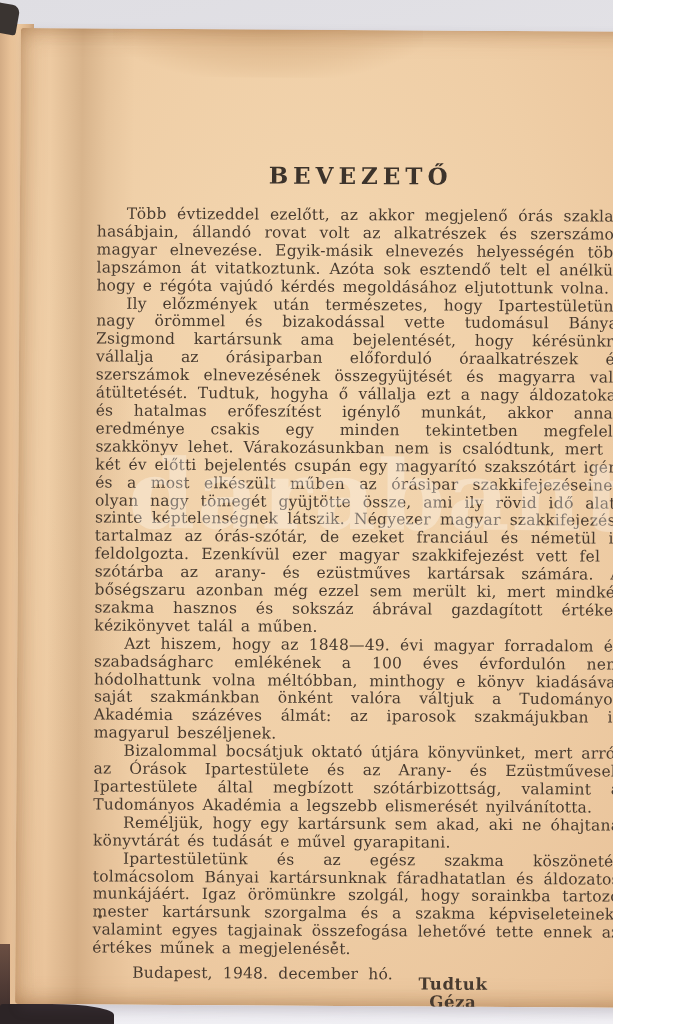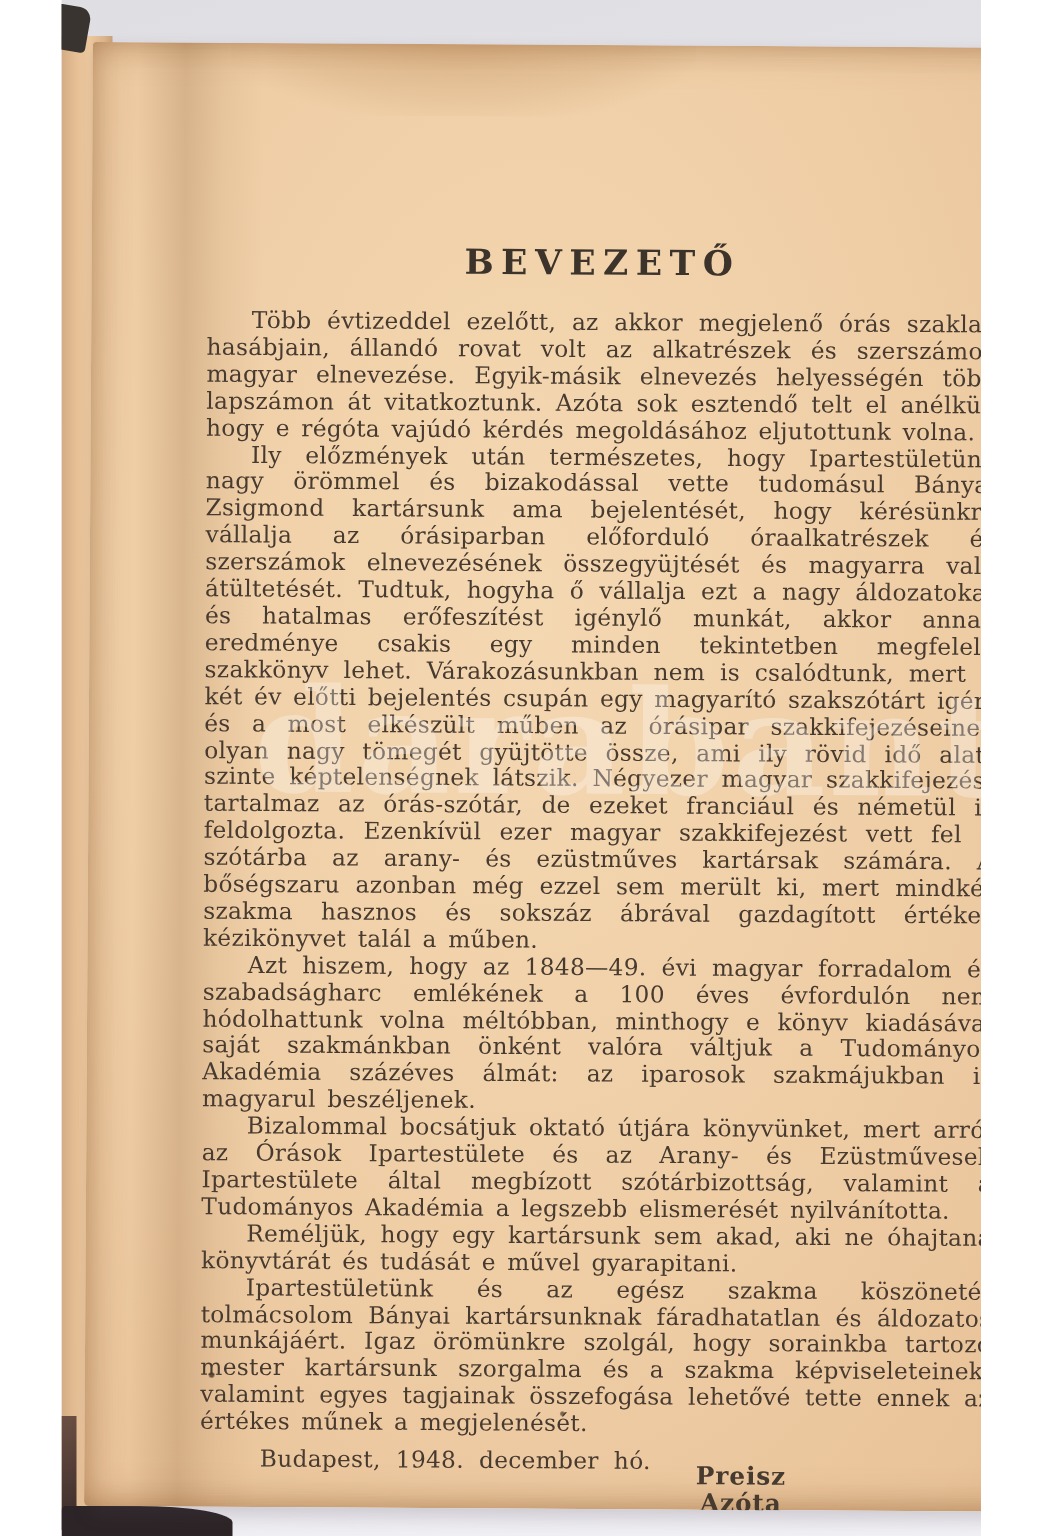--- a/index.html
+++ b/index.html
@@ -4,21 +4,20 @@
 <style>
   html, body { margin: 0; padding: 0; }
   body {
     width: 691px; height: 1024px; overflow: hidden;
     font-family: "DejaVu Serif", serif;
   }
   .photo {
     position: relative; width: 613px; height: 1024px;
     background: linear-gradient(165deg, #dfdee3 0%, #e6e5e9 40%, #edecf1 78%, #f2f1f5 100%);
     overflow: hidden;
-    margin-left: 41px;
   }
   
   .under-pages {
     position: absolute; left: 0; top: 24px; width: 34px; height: 982px;
     background: linear-gradient(90deg, #d3ac85 0%, #e7c096 30%, #ecc89f 55%, #dcb58c 85%, #caa27b 100%);
   }
   
   .binding-top {
     position: absolute; left: -4px; top: 4px; width: 22px; height: 30px;
     background: #3a3431; transform: rotate(10deg); border-radius: 2px 8px 3px 2px;
@@ -101,21 +100,21 @@
       <p class="para">Több évtizeddel ezelőtt, az akkor megjelenő órás szaklap hasábjain, állandó rovat volt az alkatrészek és szerszámok magyar elnevezése. Egyik-másik elnevezés helyességén több lapszámon át vitatkoztunk. Azóta sok esztendő telt el anélkül, hogy e régóta vajúdó kérdés megoldásához eljutottunk volna.</p>
       <p class="para">Ily előzmények után természetes, hogy Ipartestületünk nagy örömmel és bizakodással vette tudomásul Bányai Zsigmond kartársunk ama bejelentését, hogy kérésünkre vállalja az órásiparban előforduló óraalkatrészek és szerszámok elnevezésének összegyüjtését és magyarra való átültetését. Tudtuk, hogyha ő vállalja ezt a nagy áldozatokat és hatalmas erőfeszítést igénylő munkát, akkor annak eredménye csakis egy minden tekintetben megfelelő szakkönyv lehet. Várakozásunkban nem is csalódtunk, mert a két év előtti bejelentés csupán egy magyarító szakszótárt igért és a most elkészült műben az órásipar szakkifejezéseinek olyan nagy tömegét gyüjtötte össze, ami ily rövid idő alatt szinte képtelenségnek látszik. Négyezer magyar szakkifejezést tartalmaz az órás-szótár, de ezeket franciául és németül is feldolgozta. Ezenkívül ezer magyar szakkifejezést vett fel a szótárba az arany- és ezüstműves kartársak számára. A bőségszaru azonban még ezzel sem merült ki, mert mindkét szakma hasznos és sokszáz ábrával gazdagított értékes kézikönyvet talál a műben.</p>
       <p class="para">Azt hiszem, hogy az 1848—49. évi magyar forradalom és szabadságharc emlékének a 100 éves évfordulón nem hódolhattunk volna méltóbban, minthogy e könyv kiadásával saját szakmánkban önként valóra váltjuk a Tudományos Akadémia százéves álmát: az iparosok szakmájukban is magyarul beszéljenek.</p>
       <p class="para">Bizalommal bocsátjuk oktató útjára könyvünket, mert arról az Órások Ipartestülete és az Arany- és Ezüstművesek Ipartestülete által megbízott szótárbizottság, valamint a Tudományos Akadémia a legszebb elismerését nyilvánította.</p>
       <p class="para">Reméljük, hogy egy kartársunk sem akad, aki ne óhajtaná könyvtárát és tudását e művel gyarapitani.</p>
       <p class="para">Ipartestületünk és az egész szakma köszönetét tolmácsolom Bányai kartársunknak fáradhatatlan és áldozatos munkájáért. Igaz örömünkre szolgál, hogy sorainkba tartozó mester kartársunk szorgalma és a szakma képviseleteinek, valamint egyes tagjainak összefogása lehetővé tette ennek az értékes műnek a megjelenését.</p>
 
       <div class="closing">
         <div class="dateline">Budapest, 1948. december hó.</div>
         <div class="signature">
-          <div class="sig-name">Preisz Azóta</div>
+          <div class="sig-name">Tudtuk Géza</div>
           <div class="sig-org">a Budapesti Órások Ipartestülete</div>
 
         </div>
       </div>
     </div>
 
     <div class="watermark">darabanth</div>
   </div>
 </div>
 

